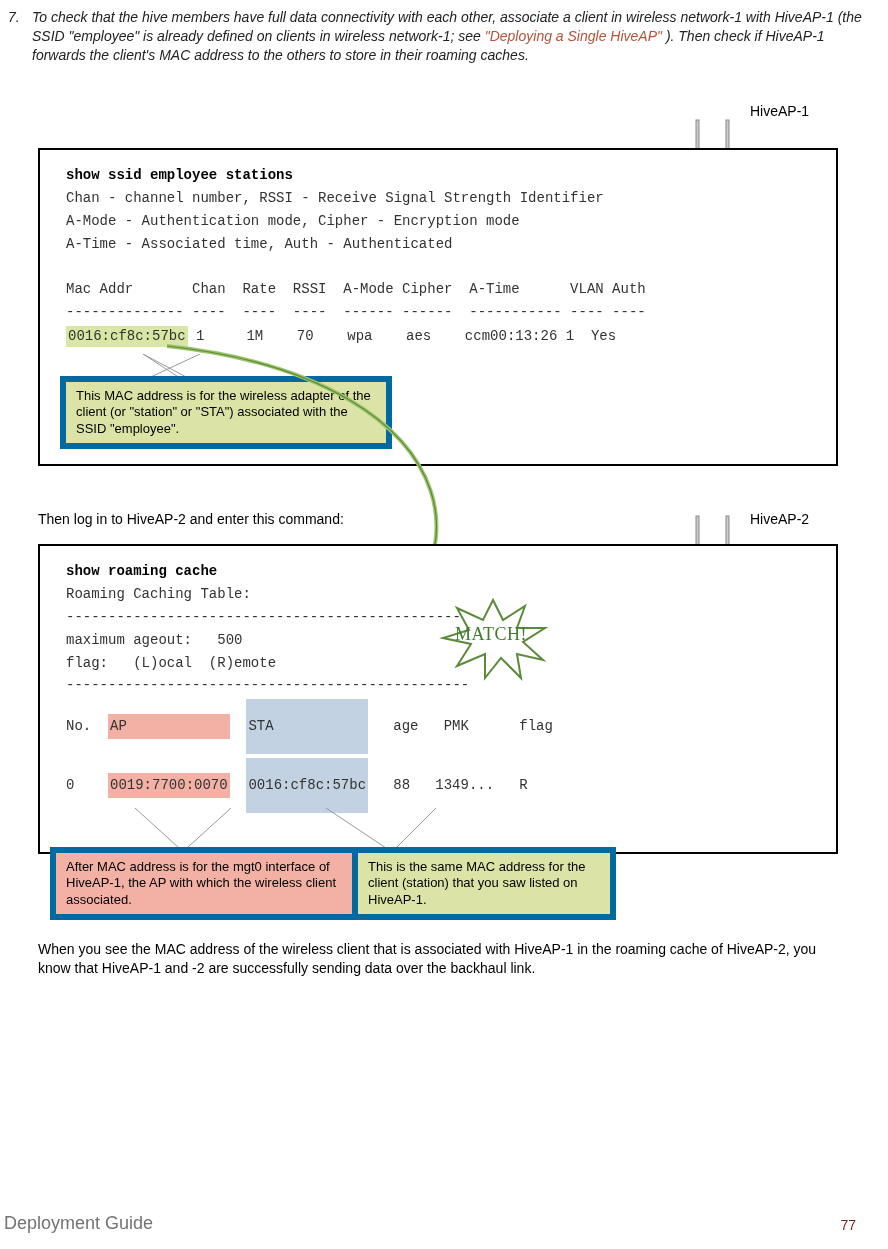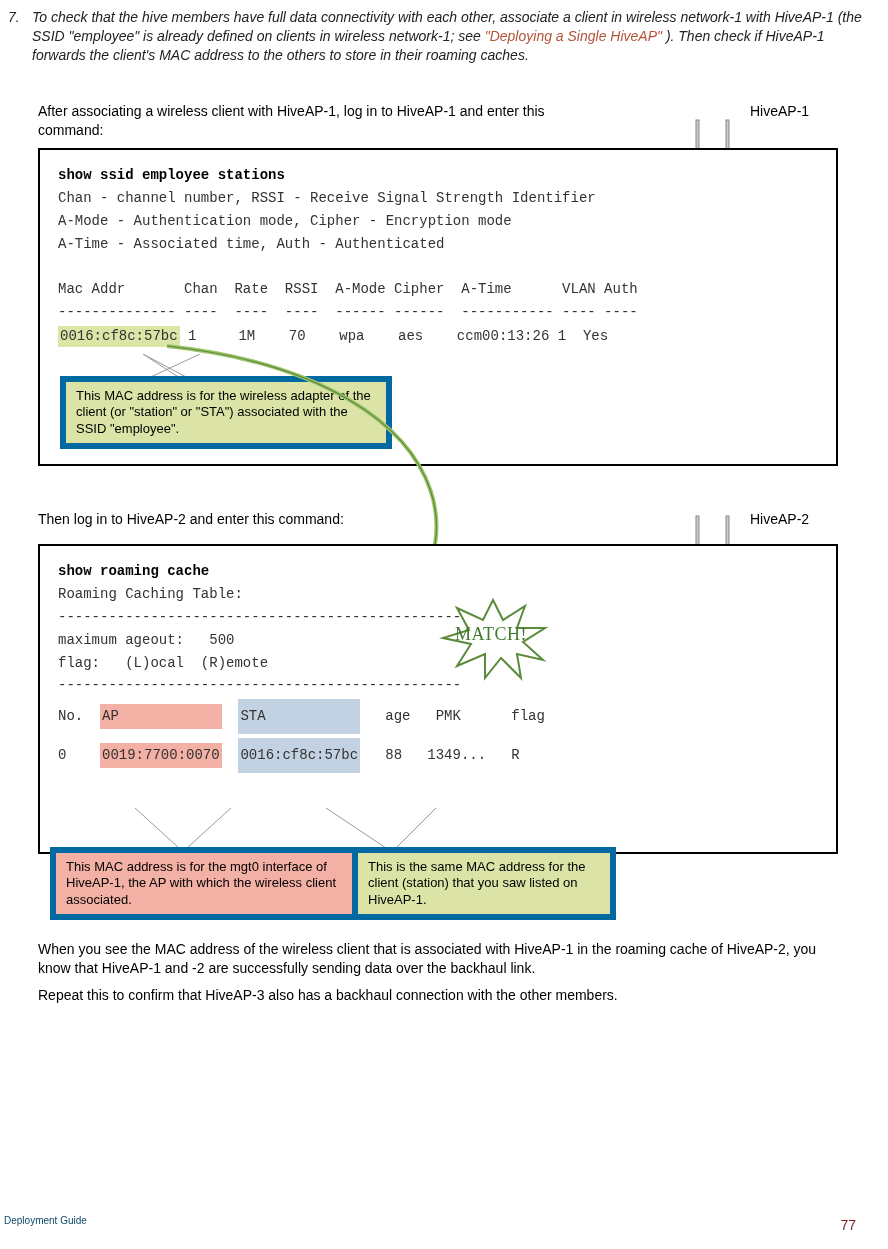--- a/index.html
+++ b/index.html
@@ -7,58 +7,57 @@
   .page{position:relative;width:100%;height:100%}
   .step-num{position:absolute;left:8px;top:8px;font-style:italic;font-family:"Trebuchet MS",Arial,sans-serif;font-size:14px;color:#222}
   .step-text{position:absolute;left:32px;top:8px;right:24px;font-style:italic;font-family:"Trebuchet MS",Arial,sans-serif;font-size:14px;color:#222}
   .link{color:#b4533a}
   .intro1{position:absolute;left:38px;top:102px;width:560px;font-size:14px}
   .ap1-label{position:absolute;left:750px;top:102px;font-size:14px}
   .term{position:absolute;border:2px solid #000;background:#fff;font-family:"Courier New",monospace;font-size:14px;color:#333;padding:12px 14px;box-sizing:border-box}
   .term1{left:38px;top:148px;width:800px;height:318px}
   .term2{left:38px;top:544px;width:800px;height:310px}
   .term .cmd{font-weight:bold;color:#000}
-  .term .line{white-space:pre;display:block;margin:4px 4px}
+  .term .line{white-space:pre;display:block;margin:4px 12px}
   .hl-green{background:#d9e6a6;display:inline-block;padding:1px 2px}
   .hl-pink{background:#f3b0a4;display:inline-block;padding:3px 2px}
-  .hl-blue{background:#c3d2e3;display:inline-block;padding:8px 2px}
+  .hl-blue{background:#c3d2e3;display:inline-block;padding:18px 2px}
   .router{position:absolute;width:145px;height:96px}
   .router svg{width:100%;height:100%}
   .r1{left:694px;top:118px}
   .r2{left:694px;top:514px}
   .callout{position:absolute;background:#dbe4a6;border:6px solid #0369a1;padding:6px 10px;font-size:13px;line-height:1.25}
   .c1{left:60px;top:376px;width:300px}
   .c2{left:50px;top:847px;width:286px}
   .c3{left:352px;top:847px;width:232px}
   .c2{background:#f3b0a4}
   .intro2{position:absolute;left:38px;top:510px;width:540px;font-size:14px}
   .ap2-label{position:absolute;left:750px;top:510px;font-size:14px}
   .body1{position:absolute;left:38px;top:940px;width:800px;font-size:14px}
   .body2{position:absolute;left:38px;top:986px;width:800px;font-size:14px}
-  .footer-left{position:absolute;left:4px;bottom:22px;font-size:10px;color:#0c4a6e}
+  .footer-left{position:absolute;left:4px;bottom:14px;font-size:18px;color:#737373}
   .footer-right{position:absolute;right:32px;bottom:14px;font-size:14px;color:#7f1d1d}
   .lead1{position:absolute;left:143px;top:354px;width:110px;height:32px;pointer-events:none}
   .lead2{position:absolute;left:135px;top:808px;width:110px;height:46px;pointer-events:none}
   .lead3{position:absolute;left:326px;top:808px;width:130px;height:46px;pointer-events:none}
   .curve{position:absolute;left:159px;top:340px;width:360px;height:340px;pointer-events:none}
   .match-star{position:absolute;left:437px;top:596px;width:112px;height:86px;pointer-events:none}
   .match-text{position:absolute;left:455px;top:622px;font-family:Liberation Serif, serif;font-size:18px;color:#417a2f;letter-spacing:0.5px}
 </style>
 </head>
 <body>
 
 <div class="page">
   <div class="step-num">7.</div>
   <div class="step-text">
     <span>To check that the hive members have full data connectivity with each other, associate a client in wireless network-1 with HiveAP-1 (the SSID "employee" is already defined on clients in wireless network-1; see </span>
     <span class="link">"Deploying a Single HiveAP"</span>
     <span>). Then check if HiveAP-1 forwards the client's MAC address to the others to store in their roaming caches.</span>
   </div>
 
-  <div class="intro1">After associating a wireless client with HiveAP-1, log in to HiveAP-1 and enter this command:</div>
   <div class="ap1-label">HiveAP-1</div>
 
   <div class="router r1">
     <svg viewBox="0 0 145 96">
       <rect x="2" y="2" width="3" height="40" fill="#ccc" stroke="#888"></rect>
       <rect x="32" y="2" width="3" height="40" fill="#ccc" stroke="#888"></rect>
       <polygon points="0,62 100,62 140,38 40,38" fill="#f5f3df" stroke="#888"></polygon>
       <polygon points="0,62 0,80 100,80 100,62" fill="#ecead2" stroke="#888"></polygon>
       <polygon points="100,62 140,38 140,56 100,80" fill="#e0ddc0" stroke="#888"></polygon>
     </svg>
@@ -124,21 +123,20 @@
 
   <svg class="lead2">
       <line x1="0" y1="0" x2="44" y2="40" stroke="#999"></line>
       <line x1="96" y1="0" x2="52" y2="40" stroke="#999"></line>
     </svg>
   <svg class="lead3">
       <line x1="0" y1="0" x2="60" y2="40" stroke="#999"></line>
       <line x1="110" y1="0" x2="70" y2="40" stroke="#999"></line>
     </svg>
 
-  <div class="callout c2">This MAC address is for the mgt0 interface of HiveAP-1, the AP with which the wireless client associated.</div>
+  <div class="callout c2">After MAC address is for the mgt0 interface of HiveAP-1, the AP with which the wireless client associated.</div>
   <div class="callout c3">This is the same MAC address for the client (station) that you saw listed on HiveAP-1.</div>
 
   <div class="body1">When you see the MAC address of the wireless client that is associated with HiveAP-1 in the roaming cache of HiveAP-2, you know that HiveAP-1 and -2 are successfully sending data over the backhaul link.</div>
-  <div class="body2">Repeat this to confirm that HiveAP-3 also has a backhaul connection with the other members.</div>
 
   <div class="footer-left">Deployment Guide</div>
   <div class="footer-right">77</div>
 </div>
 
 </body></html>

